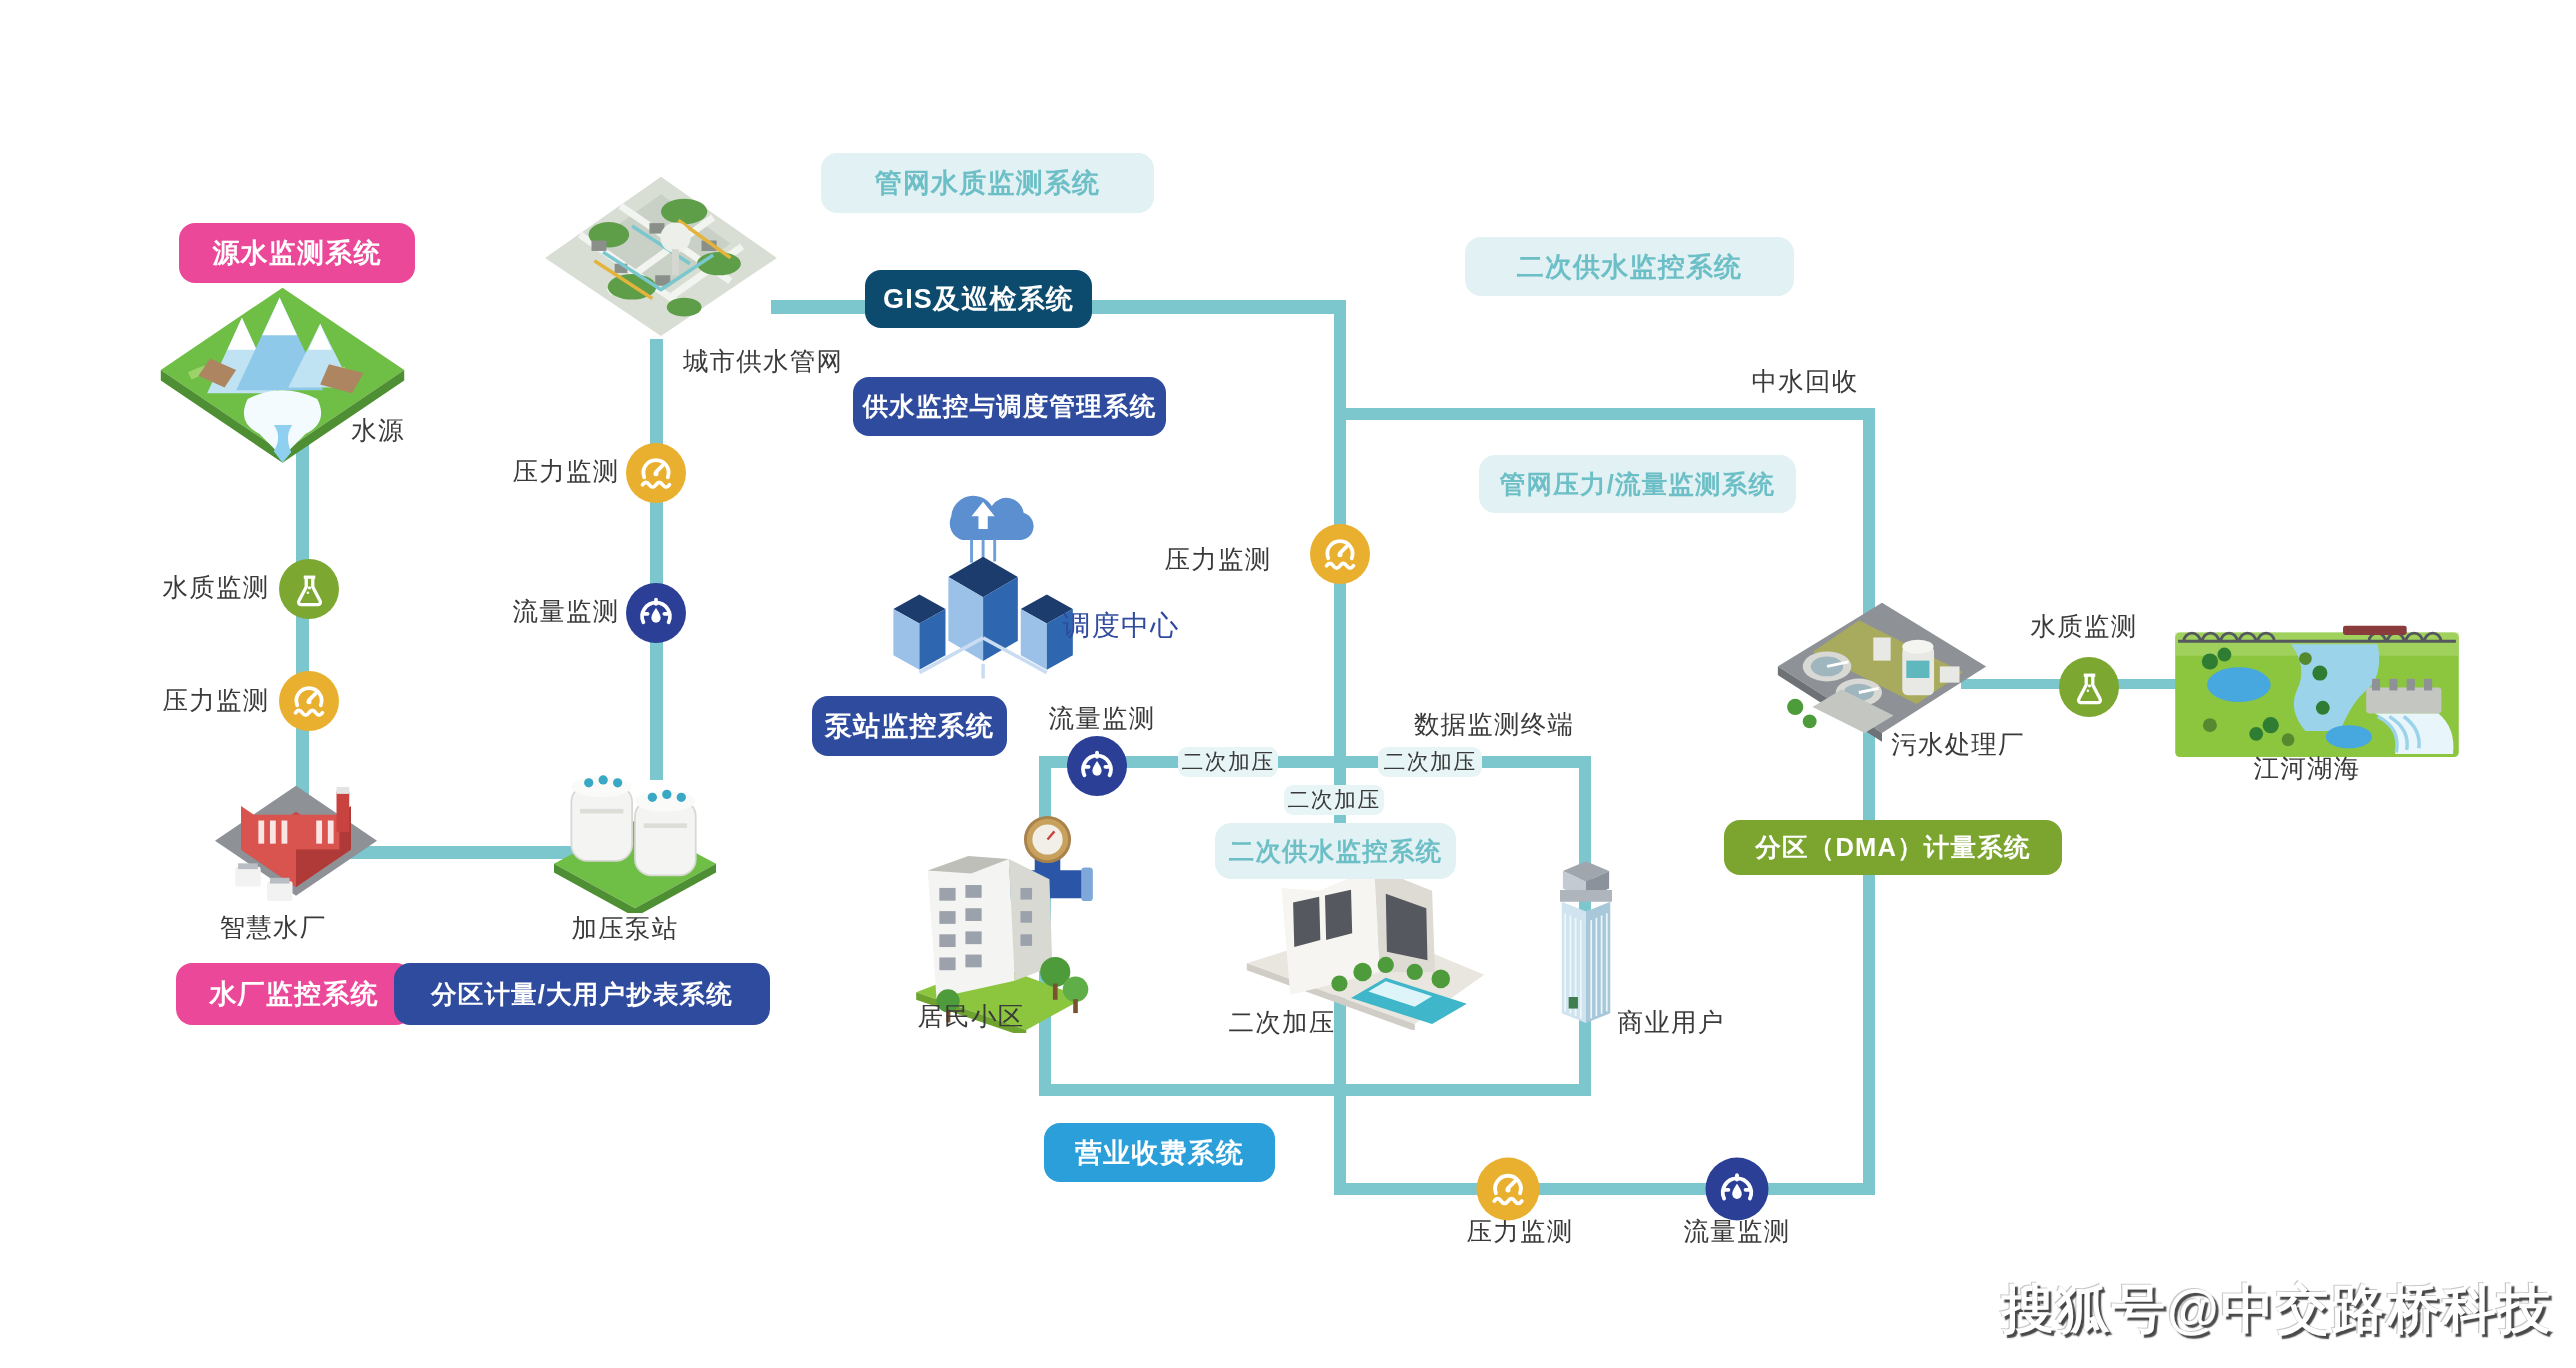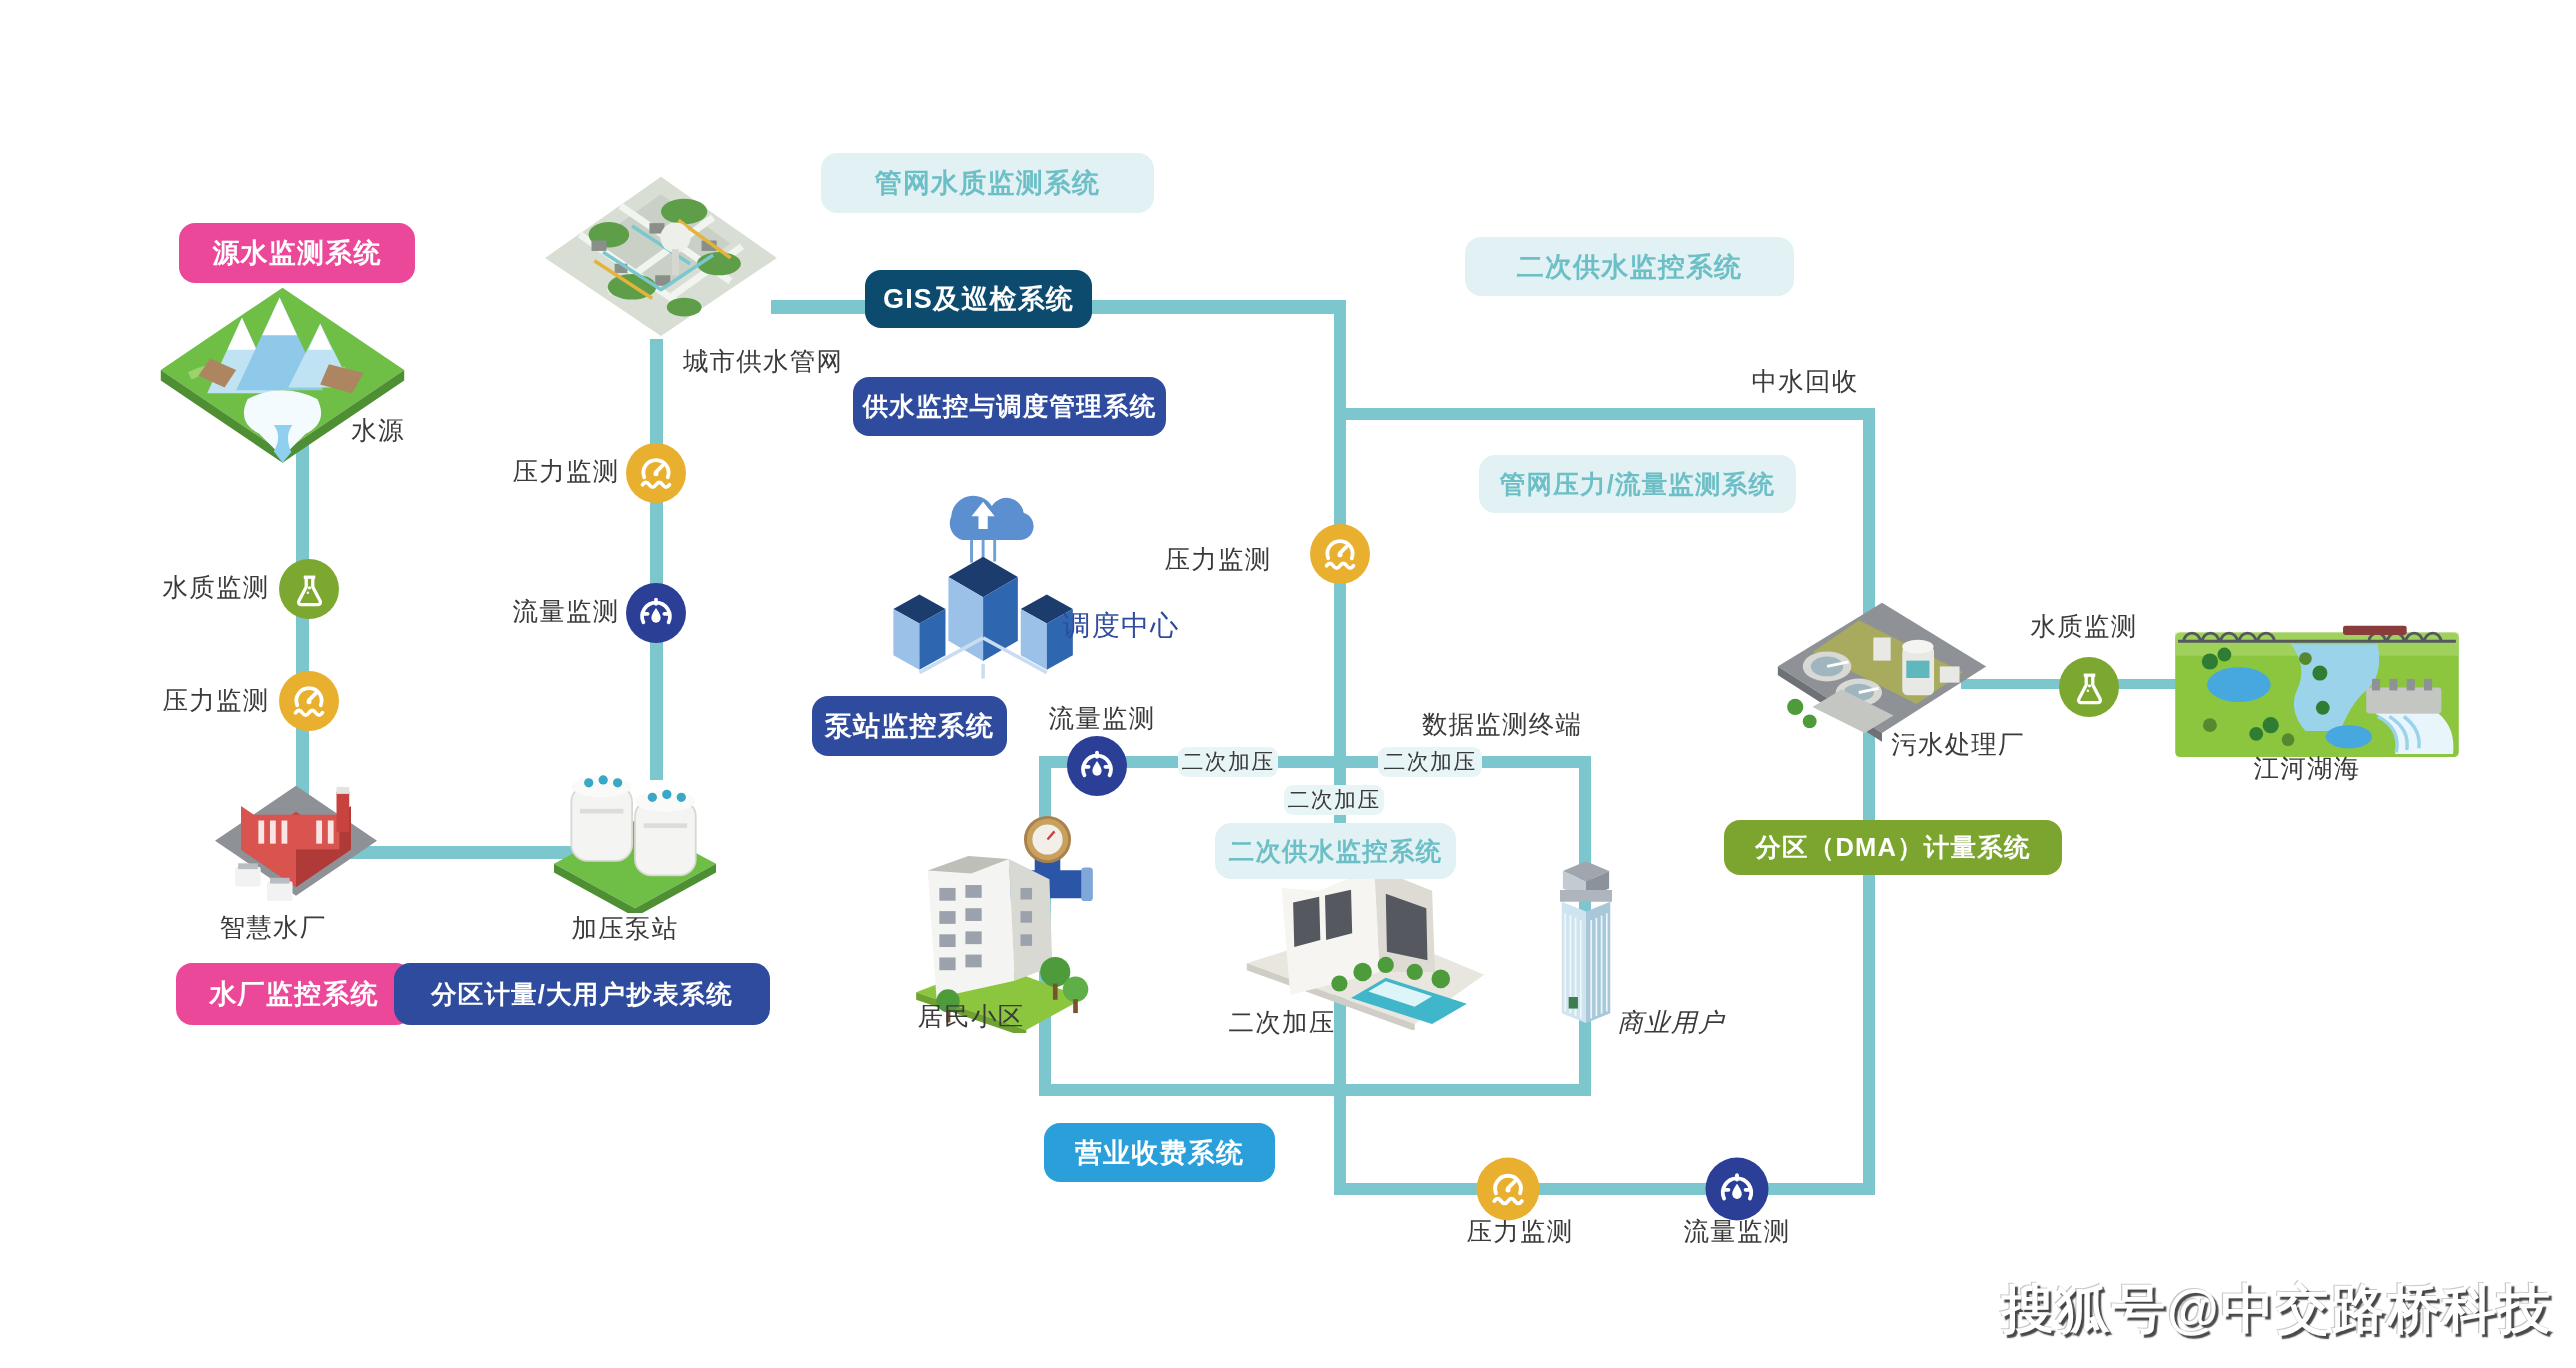--- a/index.html
+++ b/index.html
@@ -446,25 +446,25 @@
   <div class="lbl" style="left:216px;top:587px;">水质监测</div>
   <div class="lbl" style="left:216px;top:700px;">压力监测</div>
   <div class="lbl" style="left:273px;top:927px;">智慧水厂</div>
   <div class="lbl" style="left:625px;top:928px;">加压泵站</div>
   <div class="lbl" style="left:566px;top:471px;">压力监测</div>
   <div class="lbl" style="left:566px;top:611px;">流量监测</div>
   <div class="lbl" style="left:763px;top:361px;">城市供水管网</div>
   <div class="lbl blue" style="left:1121px;top:626px;">调度中心</div>
   <div class="lbl" style="left:1218px;top:559px;">压力监测</div>
   <div class="lbl" style="left:1102px;top:718px;">流量监测</div>
-  <div class="lbl" style="left:1494px;top:724px;margin-left:8px;">数据监测终端</div>
+  <div class="lbl" style="left:1494px;top:724px;">数据监测终端</div>
   <div class="lbl" style="left:1805px;top:381px;">中水回收</div>
   <div class="lbl" style="left:971px;top:1016px;">居民小区</div>
   <div class="lbl" style="left:1282px;top:1022px;">二次加压</div>
-  <div class="lbl" style="left:1671px;top:1022px;font-style:italic;">商业用户</div>
+  <div class="lbl" style="left:1671px;top:1022px;">商业用户</div>
   <div class="lbl" style="left:1958px;top:744px;">污水处理厂</div>
   <div class="lbl" style="left:2084px;top:626px;">水质监测</div>
   <div class="lbl" style="left:2307px;top:768px;">江河湖海</div>
   <div class="lbl" style="left:1520px;top:1231px;">压力监测</div>
   <div class="lbl" style="left:1737px;top:1231px;">流量监测</div>
 
   <div id="watermark" style="left:2277px;top:1310px;">搜狐号@中交路桥科技</div>
 
 </div>
 

